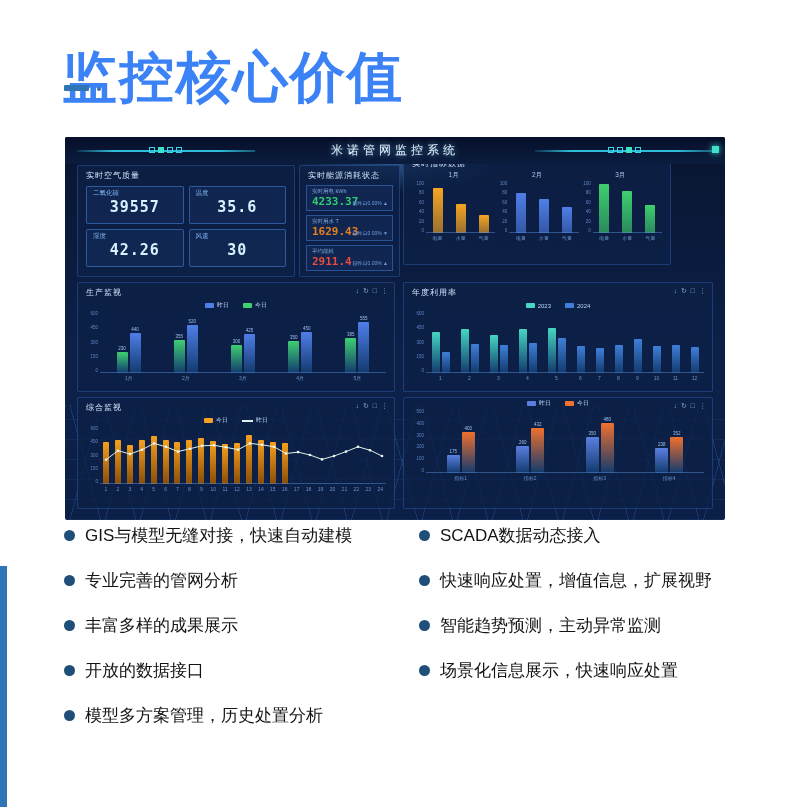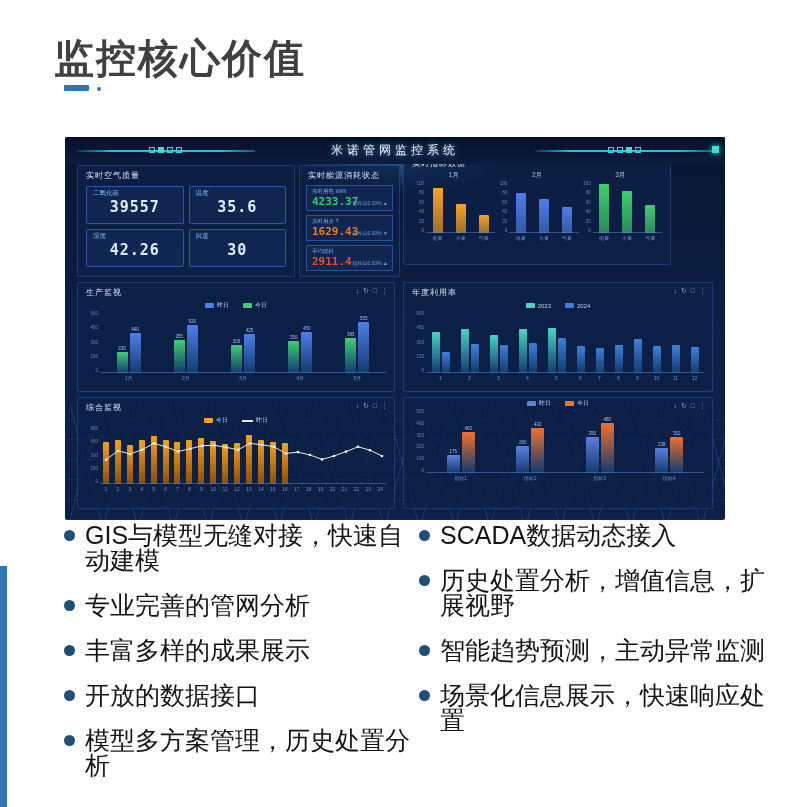--- a/index.html
+++ b/index.html
@@ -1,20 +1,20 @@
 <!DOCTYPE html>
 <html><head>
 <meta charset="utf-8">
 <style>
   html,body{margin:0;padding:0}
   body{width:790px;height:807px;position:relative;background:#fff;overflow:hidden;
        font-family:"Liberation Sans",sans-serif}
 
   
-  .page-title{position:absolute;left:54px;top:4px;font-size:40px;font-weight:bold;color:#404040;letter-spacing:2px}
+  .page-title{position:absolute;left:62px;top:4px;font-size:55px;font-weight:bold;color:#3b82f6;letter-spacing:2px}
   .accent-dash{position:absolute;left:64px;top:85px;width:25px;height:6px;background:#2e75b6;border-radius:1px}
   .accent-dot{position:absolute;left:97px;top:87px;width:4px;height:4px;background:#2e75b6;border-radius:50%}
   .edge{position:absolute;left:0;top:566px;width:7px;height:241px;background:#2e75b6}
 
   
   .dashboard{position:absolute;left:65px;top:137px;width:660px;height:383px;border-radius:2px;overflow:hidden;
              background:linear-gradient(180deg,#091530 0%,#0d2048 55%,#0c2047 100%)}
   .dash-header{position:relative;height:27px;background:linear-gradient(180deg,#060f28,#0b1d3f);
                display:flex;align-items:center;justify-content:center;z-index:3}
   .dash-title{font-size:12px;color:#eaf5ff;letter-spacing:4px;text-shadow:0 0 6px rgba(110,200,255,.8)}
@@ -95,21 +95,21 @@
   .carea{flex:1;position:relative;display:flex;align-items:flex-end}
   .cslot{flex:1;display:flex;flex-direction:column;align-items:center;justify-content:flex-end}
   .cline{position:absolute;left:0;bottom:11px;pointer-events:none}
 
   
   .bullets{position:absolute;top:523px}
   #bullets-left{left:64px;width:352px}
   #bullets-right{left:419px;width:365px}
   .bullet-item{display:flex;align-items:flex-start;margin-bottom:20px}
   .bullet-dot{width:11px;height:11px;border-radius:50%;background:#1f4e79;margin:7px 10px 0 0;flex-shrink:0}
-  .bullet-text{font-size:25px;color:#141414;line-height:25px}
+  .bullet-text{font-size:17px;color:#141414;line-height:25px}
 </style>
 </head>
 <body>
 
 <h1 class="page-title">监控核心价值</h1>
 <div class="accent-dash"></div>
 <div class="accent-dot"></div>
 <div class="edge"></div>
 
 <div class="dashboard">
@@ -762,21 +762,21 @@
       <div class="bullet-text">模型多方案管理，历史处置分析</div>
     </div>
   </div>
 <div class="bullets" id="bullets-right">
     <div class="bullet-item">
       <div class="bullet-dot"></div>
       <div class="bullet-text">SCADA数据动态接入</div>
     </div>
     <div class="bullet-item">
       <div class="bullet-dot"></div>
-      <div class="bullet-text">历史处置分析，增值信息，扩展视野</div>
+      <div class="bullet-text">快速响应处置，增值信息，扩展视野</div>
     </div>
     <div class="bullet-item">
       <div class="bullet-dot"></div>
       <div class="bullet-text">智能趋势预测，主动异常监测</div>
     </div>
     <div class="bullet-item">
       <div class="bullet-dot"></div>
       <div class="bullet-text">场景化信息展示，快速响应处置</div>
     </div>
   </div>

